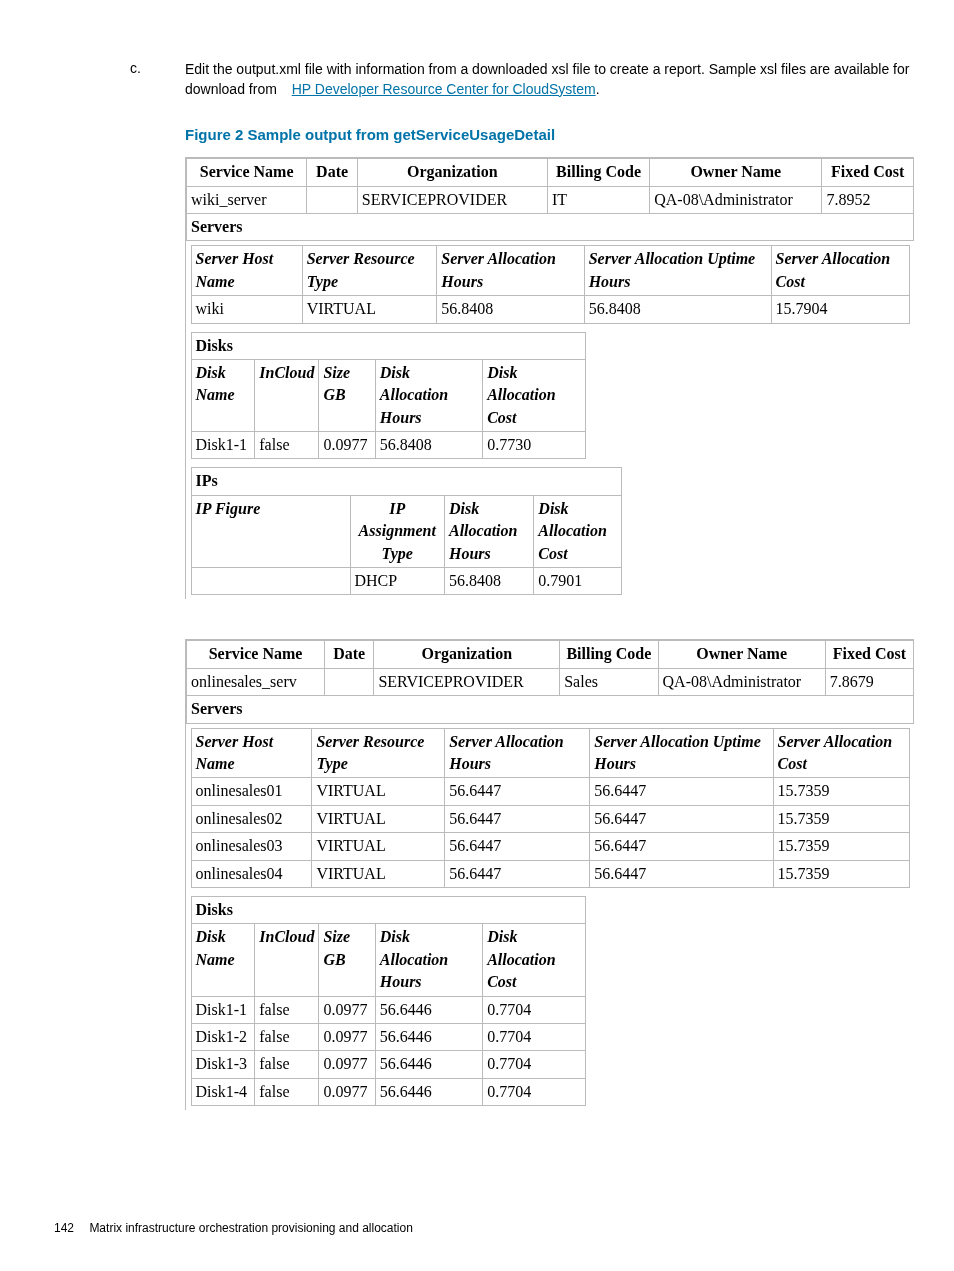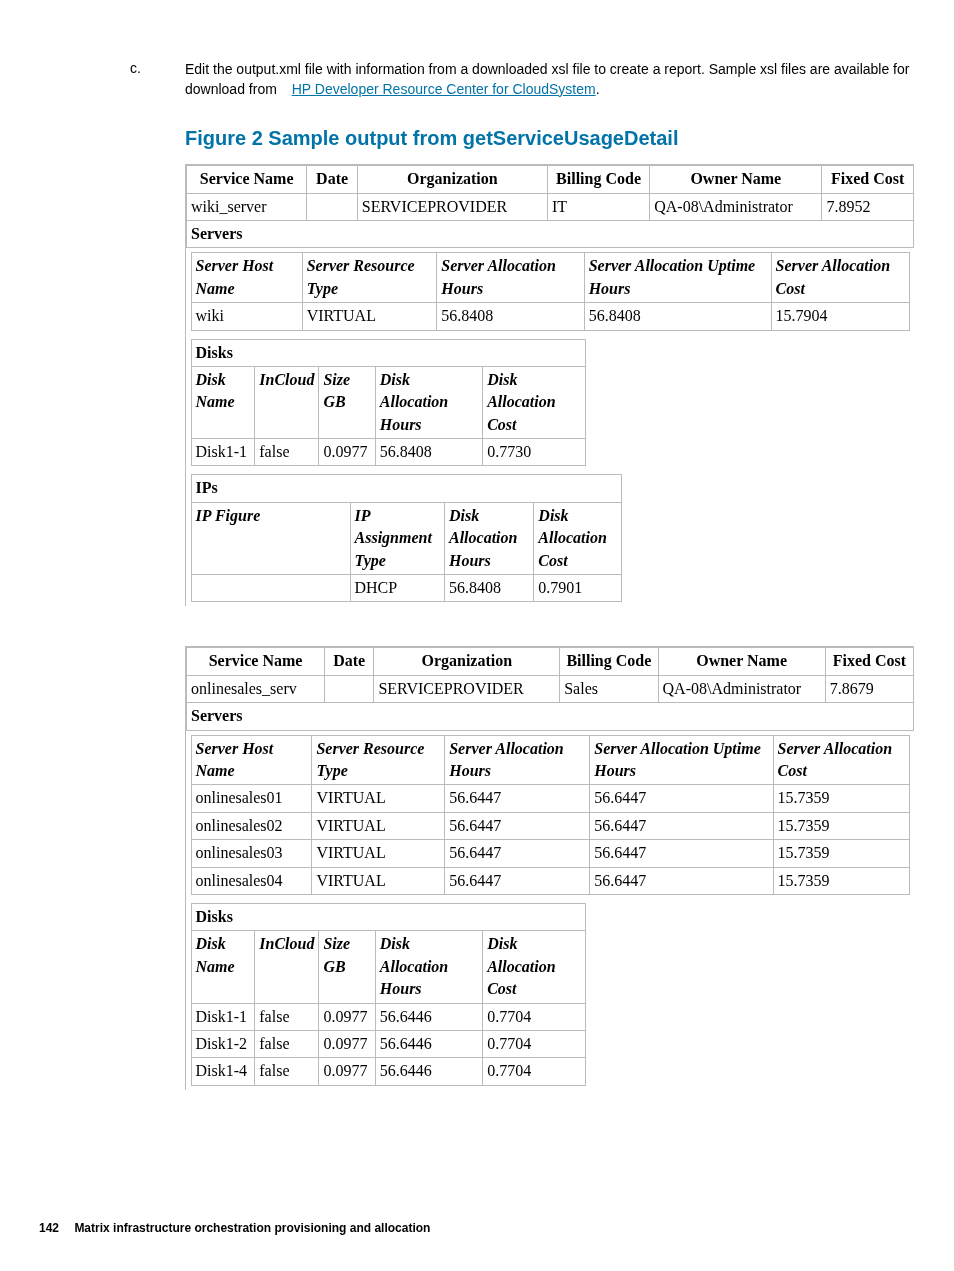--- a/index.html
+++ b/index.html
@@ -30,21 +30,21 @@
     padding-left: 11px;
   }
   .code {
     font-family: "Courier New", monospace;
   }
   .figure-title {
     color: #0073a8;
     font-weight: bold;
     margin-top: 25px;
     margin-bottom: 12px;
-    font-size: 20px;
+    font-size: 15px;
   }
   .report-title {
     font-family: "Times New Roman", serif;
     font-weight: bold;
     font-size: 18px;
     margin-bottom: 10px;
   }
   .report-block {
     margin-bottom: 40px;
   }
@@ -80,23 +80,22 @@
   table.inner {
     width: auto;
   }
   .nested-cell {
     padding: 4px !important;
     border: none !important;
   }
   .footer {
     position: fixed;
     bottom: 36px;
-    left: 39px;
+    left: 54px;
     font-size: 12px;
-    font-weight: bold;
   }
   .page-num {
     display: inline-block;
     margin-right: 12px;
   }
 </style>
 </head>
 <body>
 
 <div class="list-item">
@@ -177,21 +176,21 @@
             </tr>
         <tr>
               <td colspan="6" class="nested-cell">
           <table class="inner" style="width:60%">
             <tbody>
                     <tr class="subhead">
                       <td colspan="4">IPs</td>
                     </tr>
             <tr class="ital">
               <th style="text-align:left;width:150px">IP Figure</th>
-              <th style="text-align:left">IP Assignment Type</th>
+              <th style="text-align:center">IP Assignment Type</th>
               <th style="text-align:left">Disk Allocation Hours</th>
               <th style="text-align:left">Disk Allocation Cost</th>
             </tr>
             <tr>
               <td></td>
               <td>DHCP</td>
               <td>56.8408</td>
               <td>0.7901</td>
             </tr>
           </tbody>
@@ -290,20 +289,27 @@
                       <td>0.7704</td>
                     </tr>
             <tr>
                       <td>Disk1-2</td>
                       <td>false</td>
                       <td>0.0977</td>
                       <td>56.6446</td>
                       <td>0.7704</td>
                     </tr>
             <tr>
+                      <td>Disk1-3</td>
+                      <td>false</td>
+                      <td>0.0977</td>
+                      <td>56.6446</td>
+                      <td>0.7704</td>
+                    </tr>
+            <tr>
                       <td>Disk1-4</td>
                       <td>false</td>
                       <td>0.0977</td>
                       <td>56.6446</td>
                       <td>0.7704</td>
                     </tr>
           </tbody>
                 </table>
         </td>
             </tr>

